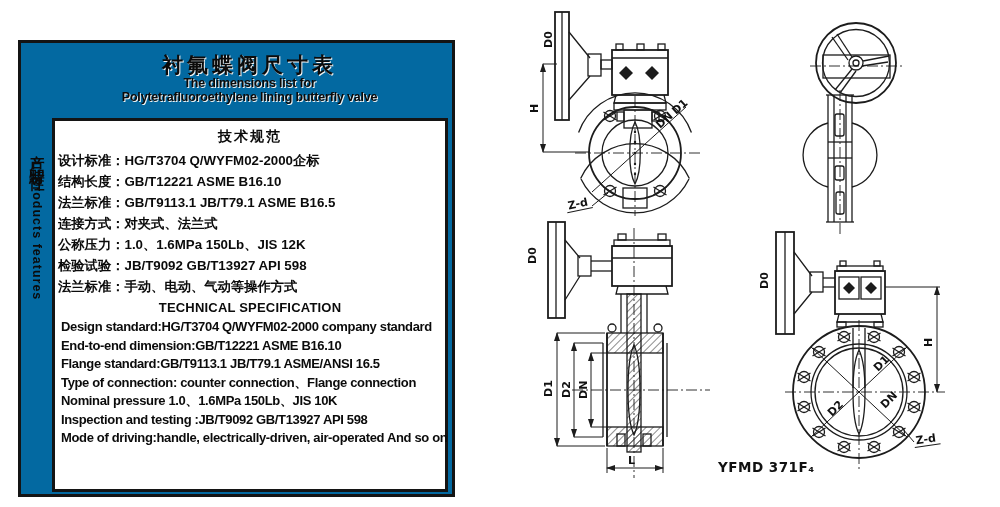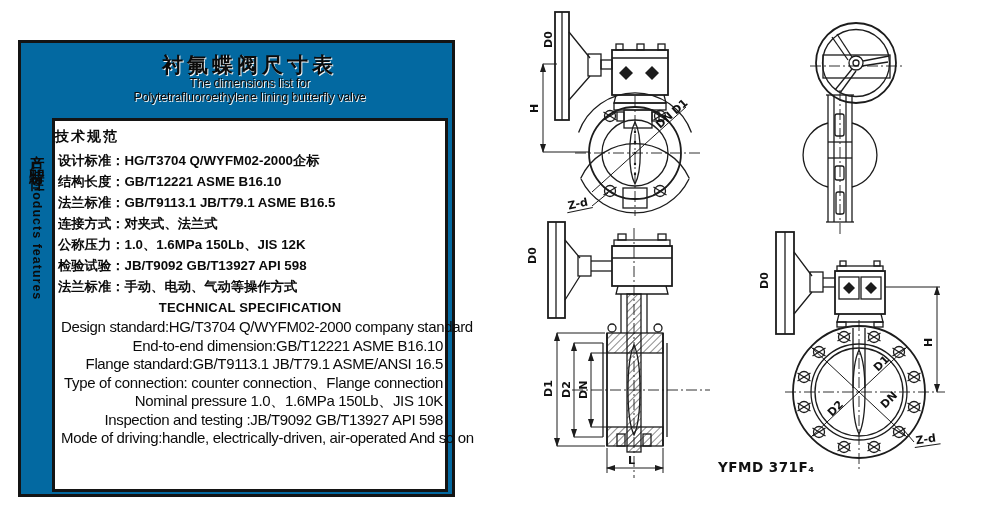--- a/index.html
+++ b/index.html
@@ -3,34 +3,34 @@
 <meta charset="utf-8">
 <style>
   html,body{margin:0;padding:0;background:#fff;}
   body{width:1000px;height:507px;position:relative;overflow:hidden;
        font-family:"Liberation Sans","DejaVu Sans",sans-serif;color:#0b0b0b;}
   .panel{position:absolute;left:18px;top:40px;width:431px;height:451px;
          background:#0369a1;border:3px solid #141414;}
   .titleblock{position:absolute;left:30px;right:4px;top:10px;text-align:center;
               text-shadow:1px 1px 0 #f2f2f2;}
   .title-cn{font-size:21px;font-weight:bold;letter-spacing:4px;line-height:1.1;}
-  .title-en{font-size:12.5px;font-weight:normal;line-height:1.15;letter-spacing:-0.2px;text-align:center;}
+  .title-en{font-size:12.5px;font-weight:bold;line-height:1.15;letter-spacing:-0.2px;text-align:center;}
   .sidebar{position:absolute;left:2px;top:100px;width:27px;height:330px;
            writing-mode:vertical-rl;text-orientation:mixed;display:flex;
            align-items:center;font-weight:bold;}
   .sidebar .cjk{font-size:15px;letter-spacing:7px;font-family:"DejaVu Sans",sans-serif;}
   .sidebar .lat{font-size:12.5px;margin-top:6px;letter-spacing:1px;}
   .inner{position:absolute;left:31px;top:75px;width:390px;height:368px;
          background:#fff;border:3px solid #141414;}
-  .h-cn{font-size:14px;font-weight:bold;text-align:left;margin-top:7px;letter-spacing:2px;}
+  .h-cn{font-size:14px;font-weight:bold;text-align:center;margin-top:7px;letter-spacing:2px;}
   .rows-cn{margin-top:4px;padding-left:3px;}
   .row-cn{font-size:13.3px;font-weight:bold;line-height:21px;white-space:nowrap;}
   .h-en{font-size:13px;font-weight:bold;text-align:center;margin-top:3px;letter-spacing:0.2px;}
   .rows-en{margin-top:3px;padding-left:6px;padding-right:2px;}
-  .row-en{font-size:15px;font-weight:normal;line-height:18.5px;letter-spacing:-0.35px;white-space:nowrap;text-align:right;}
+  .row-en{font-size:13px;font-weight:bold;line-height:18.5px;letter-spacing:-0.35px;white-space:nowrap;}
   svg{position:absolute;left:500px;top:0;}
   svg *{vector-effect:none;}
   .ln{stroke:#1c1c1c;stroke-width:1.3;fill:none;}
   .ln2{stroke:#1c1c1c;stroke-width:1.8;fill:none;}
   .cl{stroke:#1c1c1c;stroke-width:0.9;fill:none;stroke-dasharray:11 3 2 3;}
   .dim{stroke:#1c1c1c;stroke-width:1;fill:none;}
   .hatchfill{fill:url(#hatch);stroke:#1c1c1c;stroke-width:1.3;}
   .lbl{font-family:"DejaVu Sans",sans-serif;font-size:11px;font-weight:bold;fill:#111;}
   .model{font-family:"DejaVu Sans",sans-serif;font-size:13.5px;font-weight:bold;fill:#111;letter-spacing:0.5px;}
   .solid{fill:#1c1c1c;stroke:none;}

